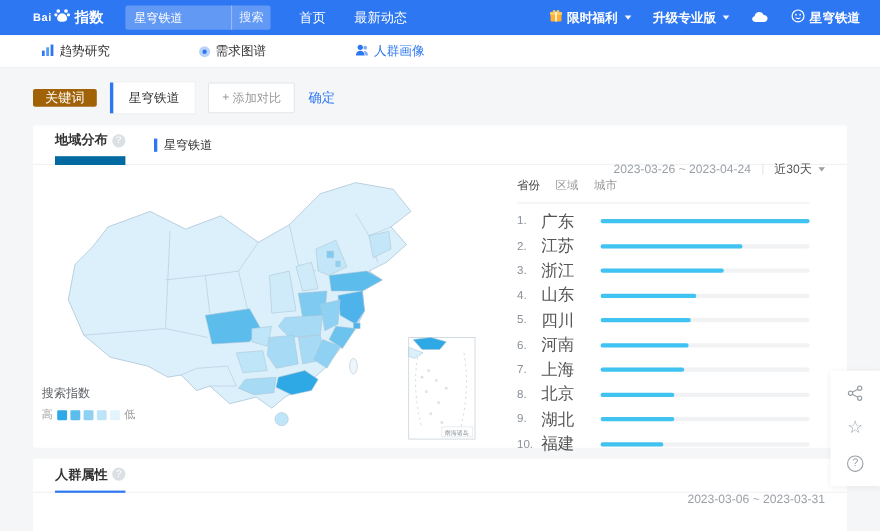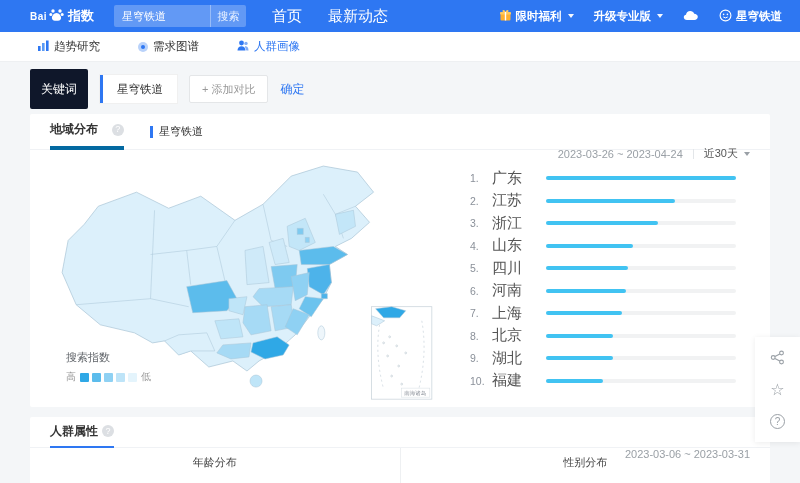--- a/index.html
+++ b/index.html
@@ -11,55 +11,55 @@
     color:#333;
   }
   
   .navbar { height:32px; background:#2e77f2; display:flex; align-items:center; padding:0 18px 0 30px; color:#fff; }
   .logo { display:flex; align-items:center; margin-right:20px; cursor:pointer; }
   .logo-bai { font-size:10px; font-weight:bold; letter-spacing:.5px; }
   .logo-suffix { font-size:13px; font-weight:bold; margin-left:2px; }
   .nav-search { display:flex; align-items:center; background:rgba(255,255,255,.25); height:22px; width:132px; border-radius:2px; }
   .nav-search input { flex:1; min-width:0; background:transparent; border:none; outline:none; color:#fff; font-size:11px; padding:0 8px; font-family:inherit; }
   .nav-search-btn { width:36px; text-align:center; font-size:11px; color:#eaf2ff; border-left:1px solid rgba(255,255,255,.35); cursor:pointer; line-height:22px; }
-  .nav-link { font-size:15px; margin-left:26px; cursor:pointer; white-space:nowrap; }
+  .nav-link { font-size:12px; margin-left:26px; cursor:pointer; white-space:nowrap; }
   .industry-pill { margin-left:24px; background:#56a4fa; height:20px; border-radius:10px; display:flex; align-items:center; padding:0 10px; font-size:11px; gap:4px; cursor:pointer; white-space:nowrap; }
   .nav-right { margin-left:auto; display:flex; align-items:center; gap:20px; font-size:11.5px; }
   .nav-right-item { display:flex; align-items:center; gap:4px; cursor:pointer; white-space:nowrap;font-weight:bold; }
   .caret-dn { width:0; height:0; border-left:3.5px solid transparent; border-right:3.5px solid transparent; border-top:4px solid rgba(255,255,255,.95); margin-left:2px; }
   .caret-dn.gray { border-top-color:#9aa0a6; }
   
-  .subnav { height:30px; background:#fff; display:flex; align-items:center; padding:0 38px; gap:38px; border-bottom:1px solid #eef0f2; }
+  .subnav { height:30px; background:#fff; display:flex; align-items:center; padding:0 38px; gap:81px; border-bottom:1px solid #eef0f2; }
   .subnav-item { display:flex; align-items:center; gap:5px; font-size:11.5px; color:#333; cursor:pointer; }
   .subnav-item.active { color:#2e77f2; }
   .icon-donut { width:10px; height:10px; border-radius:50%; background:#b9d2fa; position:relative; }
   .icon-donut::after { content:""; position:absolute; left:3px; top:3px; width:4px; height:4px; border-radius:50%; background:#2e77f2; }
   
   .keyword-bar { display:flex; align-items:center; margin:13px 30px 11px; gap:12px; height:28px; }
-  .kw-label { background:#0f172a; color:#fff; font-size:12px; height:40px; padding:0 11px; display:flex; align-items:center; border-radius:2px; cursor:pointer; }
+  .kw-label { background:#a16207; color:#fff; font-size:12px; height:16px; padding:0 11px; display:flex; align-items:center; border-radius:2px; cursor:pointer; }
   .kw-chip { background:#fff; height:28px; display:flex; align-items:center; font-size:11.5px; color:#333; padding:0 14px; border-left:3px solid #2e77f2; box-shadow:0 0 0 1px #f0f0f0; cursor:pointer; }
   .kw-add { background:#fff; border:1px solid #e4e6e8; height:28px; display:flex; align-items:center; font-size:11px; color:#999; padding:0 12px; border-radius:2px; gap:3px; cursor:pointer; }
   .kw-confirm { color:#2e77f2; font-size:12px; cursor:pointer; }
   
   .card { background:#fff; margin:0 30px; border-radius:2px; }
   .region-card { height:293px; }
   .card-header { height:36px; display:flex; align-items:center; padding:0 20px; border-bottom:1px solid #f0f2f5; }
-  .card-title-wrap { height:36px; display:flex; align-items:center; gap:14px; border-bottom:4px solid #0369a1; cursor:pointer;font-family:Liberation Mono, monospace; }
+  .card-title-wrap { height:36px; display:flex; align-items:center; gap:4px; border-bottom:8px solid #0369a1; cursor:pointer;font-family:Liberation Mono, monospace; }
   .card-title { font-size:12px; font-weight:bold; color:#333; }
   .help-dot { width:12px; height:12px; border-radius:50%; background:#dcdfe3; color:#fff; font-size:9px; line-height:12px; text-align:center; cursor:pointer; flex:0 0 auto; }
   .series-legend { display:flex; align-items:center; gap:6px; margin-left:26px; }
   .series-bar { width:3px; height:12px; background:#2e77f2; }
   .series-name { font-size:11px; color:#333; }
   .header-right { margin-left:auto; display:flex; align-items:center; gap:10px; font-size:11px; color:#9aa0a6;margin-top:44px; }
   .vdivider { width:1px; height:10px; background:#e3e6e9; }
   .period { color:#555; display:flex; align-items:center; gap:4px; cursor:pointer; }
   
   .region-body { display:flex; height:256px; }
   .map-wrap { width:430px; position:relative; padding:4px 0 0 8px; }
-  .map-legend { position:absolute; left:36px; bottom:22px; }
+  .map-legend { position:absolute; left:8px; bottom:22px; }
   .map-legend-title { font-size:11px; color:#5f6368; margin-bottom:5px; }
   .map-legend-row { display:flex; align-items:center; gap:4px; font-size:10px; color:#999; }
   .sq { width:9px; height:9px; border-radius:1px; display:inline-block; }
   .rank-wrap { flex:1; padding:12px 34px 0 10px; }
   .rank-tabs { display:flex; gap:14px; font-size:10.5px; color:#999; padding-bottom:8px; border-bottom:1px solid #ededed; }
   .rank-tab { cursor:pointer; }
   .rank-tab.active { color:#444; }
   .rank-list { margin-top:5px; }
   .rank-row { display:flex; align-items:center; height:22.5px; }
   .rank-idx { width:22px; font-size:10.5px; color:#8a9099; }
@@ -278,20 +278,25 @@
               <span class="sq" style="background: rgb(143, 209, 243);"></span>
               <span class="sq" style="background: rgb(190, 228, 248);"></span>
               <span class="sq" style="background: rgb(228, 244, 252);"></span>
             </span>
           <span>低</span>
         </div>
       </div>
     </div>
 
     <div class="rank-wrap">
+      <div class="rank-tabs">
+          <span class="rank-tab active">省份</span>
+          <span class="rank-tab">区域</span>
+          <span class="rank-tab">城市</span>
+        </div>
       <div class="rank-list">
           <div class="rank-row">
             <span class="rank-idx">1.</span>
             <span class="rank-name">广东</span>
             <div class="rank-track">
               <div class="rank-fill" style="width: 100%; background: rgb(65, 195, 242);"></div>
             </div>
           </div>
           <div class="rank-row">
             <span class="rank-idx">2.</span>
@@ -364,30 +369,20 @@
 <div class="card demo-card">
   <div class="demo-header">
     <div class="demo-title-wrap">
       <span class="card-title">人群属性</span>
       <span class="help-dot">?</span>
     </div>
     <div class="header-right">
       <span>2023-03-06 ~ 2023-03-31</span>
     </div>
   </div>
-  <div class="demo-body">
-      <div class="demo-panel">
-        <div class="demo-panel-title">年龄分布</div>
-        <div class="demo-legend"></div>
-      </div>
-      <div class="demo-panel">
-        <div class="demo-panel-title">性别分布</div>
-        <div class="demo-legend"></div>
-      </div>
-    </div>
 </div>
 
 <div class="side-toolbar">
   <span class="tool-icon">
     <svg width="15" height="15" viewBox="0 0 15 15" fill="none" stroke="#9aa0a6" stroke-width="1.1">
       <circle cx="11.5" cy="3" r="1.9"></circle>
         <circle cx="3.2" cy="7.5" r="1.9"></circle>
         <circle cx="11.5" cy="12" r="1.9"></circle>
       <path d="M4.9,6.6 L9.8,3.9 M4.9,8.4 L9.8,11.1"></path>
     </svg>

